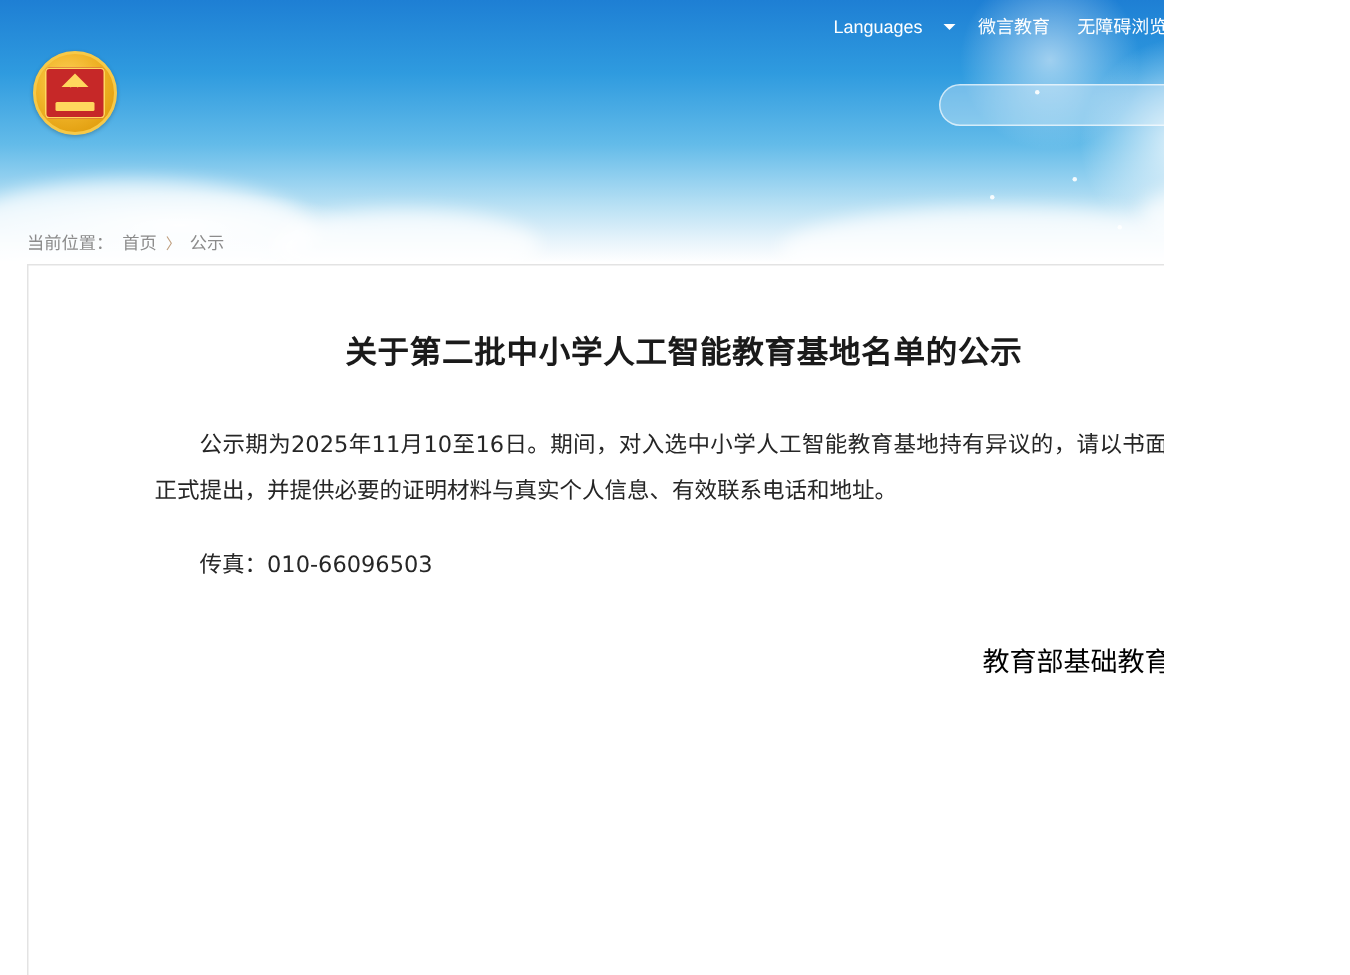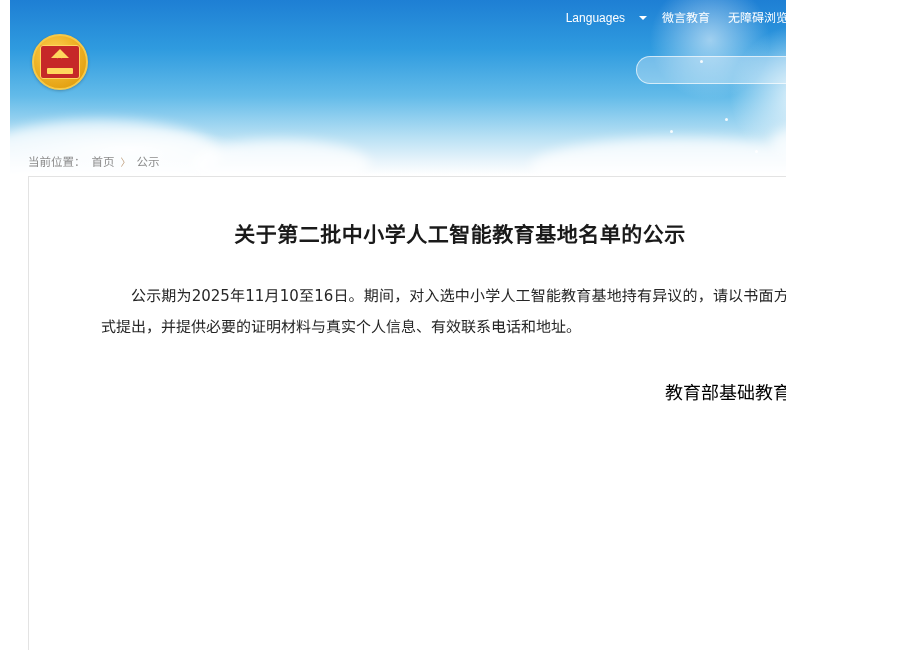--- a/index.html
+++ b/index.html
@@ -8,21 +8,20 @@
     width: 900px; height: 650px;
     overflow: hidden;
     font-family: "Liberation Sans", sans-serif;
     background: #ffffff;
   }
 
   .page {
     position: relative;
     width: 776px; height: 650px;
     overflow: hidden;
-    margin-left: 10px;
   }
 
   
   .banner {
     position: absolute;
     top: 0; left: 0;
     width: 900px; height: 175px;
     background:
       radial-gradient(circle at 790px 95px, rgba(255,255,255,0.85) 0px, rgba(255,255,255,0.0) 70px),
       radial-gradient(circle at 700px 40px, rgba(255,255,255,0.55) 0px, rgba(255,255,255,0.0) 60px),
@@ -209,20 +208,21 @@
 
   
   .card {
     position: absolute;
     left: 18px; top: 176px;
     width: 864px;
     height: 474px;
     background: #ffffff;
     border: 1px solid #e3e3e3;
     border-bottom: none;
+    padding-left: 12px;
   }
   .doc {
     padding: 42px 72px 0 72px;
   }
   .doc-title {
     text-align: center;
     font-size: 21px;
     font-weight: bold;
     color: #1a1a1a;
     line-height: 32px;
@@ -346,20 +346,21 @@
     <span class="arrow">〉</span>
     <span class="cur">公示</span>
   </div>
 
   <div class="card">
     <div class="doc">
       <div class="doc-title">关于第二批中小学人工智能教育基地名单的公示</div>
 
       <div class="doc-body">
         <p class="para">公示期为2025年11月10至16日。期间，对入选中小学人工智能教育基地持有异议的，请以书面方式正式提出，并提供必要的证明材料与真实个人信息、有效联系电话和地址。</p>
+        <p class="para fax">传真：010-66096503</p>
       </div>
 
       <div class="signature">
         <div class="sig-line">教育部基础教育司</div>
       </div>
     </div>
   </div>
 
 </div>
 

